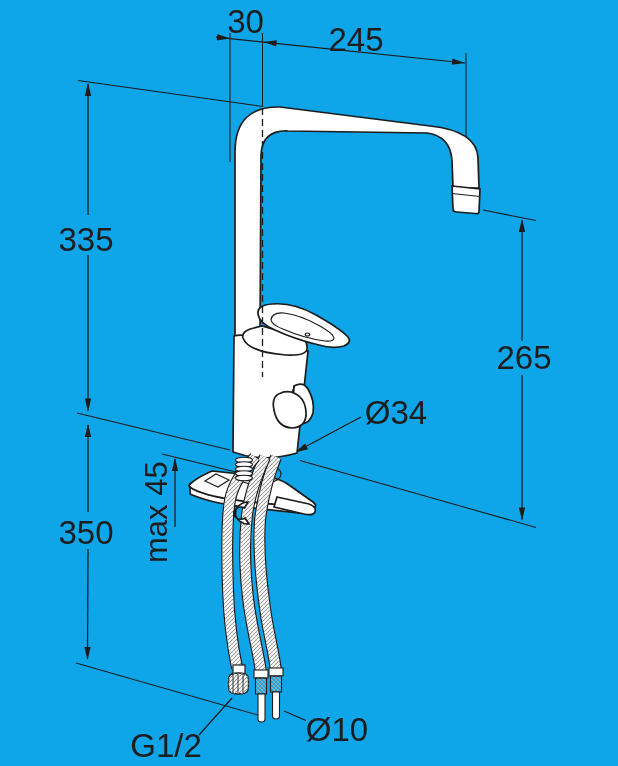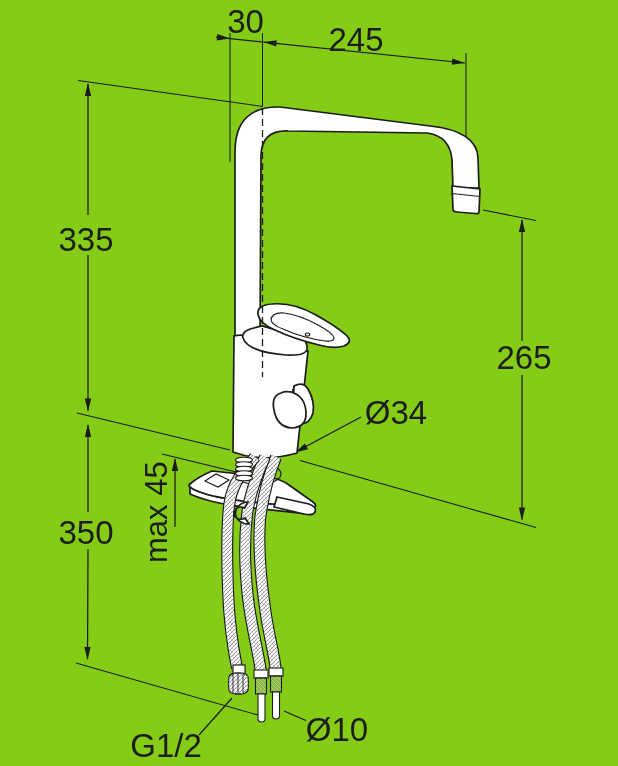--- a/index.html
+++ b/index.html
@@ -1,16 +1,16 @@
 <!DOCTYPE html>
 <html><head>
 <meta charset="utf-8">
 <style>
   html,body{margin:0;padding:0;background:#ffffff;}
-  .stage{position:relative;width:618px;height:766px;background:#84cc16;overflow:hidden;
+  .stage{position:relative;width:618px;height:766px;background:#0ea5e9;overflow:hidden;
          font-family:"Liberation Sans", sans-serif;}
   svg{display:block;}
   
   .ref{stroke:#1c1c1c;stroke-width:1.05;fill:none;}
   
   .dim{stroke:#1c1c1c;stroke-width:1.25;fill:none;}
   
   .obj{stroke:#1c1c1c;stroke-width:1.7;fill:#ffffff;}
   .objthin{stroke:#1c1c1c;stroke-width:1.2;fill:none;}
   .arrow{fill:#1c1c1c;stroke:none;}

